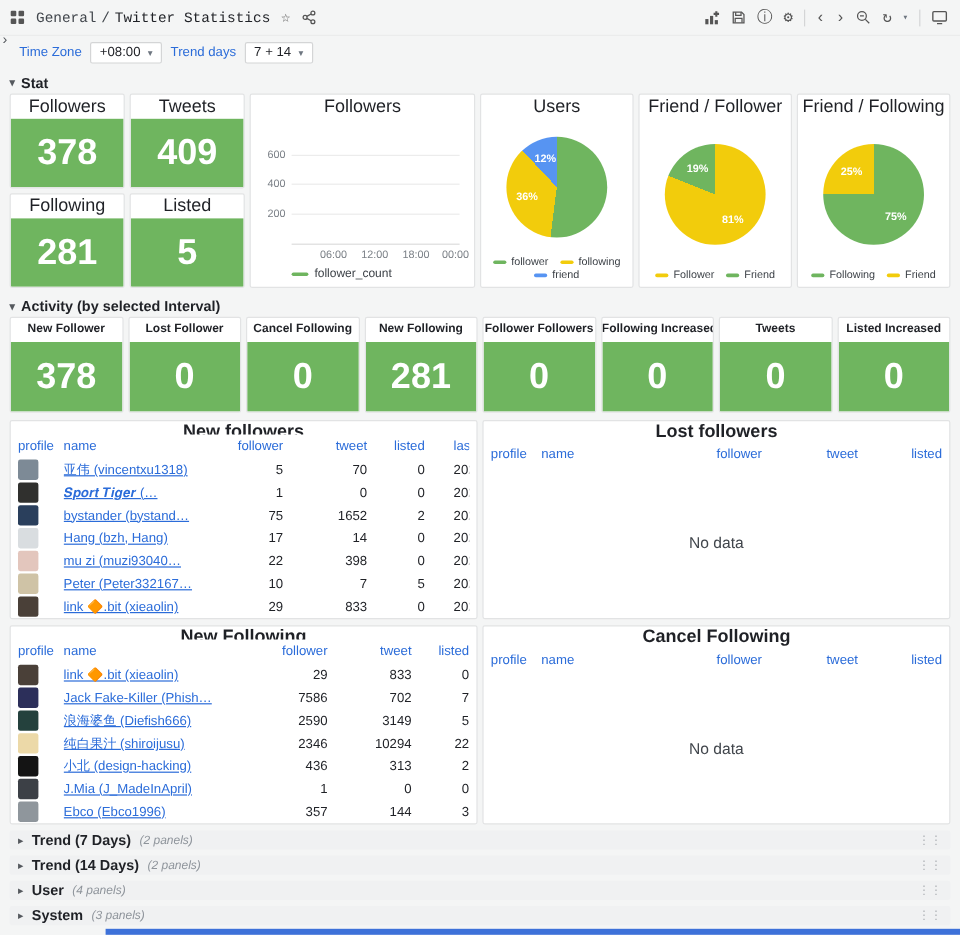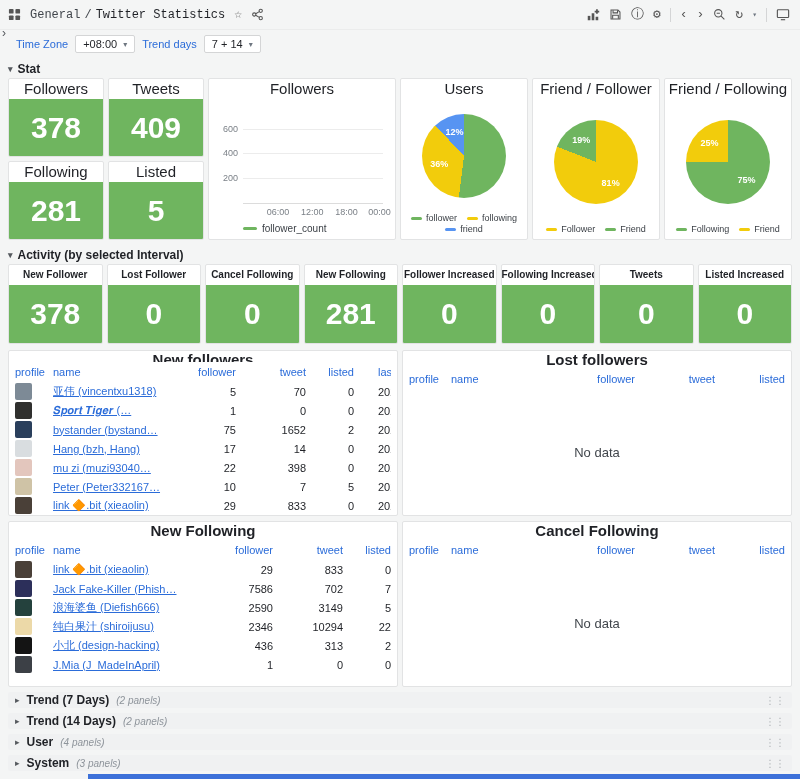--- a/index.html
+++ b/index.html
@@ -327,21 +327,21 @@
           <span>0</span>
         </div>
     </section>
     <section class="panel activity-tile">
       <h2 class="panel-title">New Following</h2>
       <div class="bigbox" style="background: rgb(111, 181, 95);">
           <span>281</span>
         </div>
     </section>
     <section class="panel activity-tile">
-      <h2 class="panel-title">Follower Increased</h2>
+      <h2 class="panel-title">Follower Followers</h2>
       <div class="bigbox" style="background: rgb(111, 181, 95);">
           <span>0</span>
         </div>
     </section>
     <section class="panel activity-tile">
       <h2 class="panel-title">Following Increased</h2>
       <div class="bigbox" style="background: rgb(111, 181, 95);">
           <span>0</span>
         </div>
     </section>
@@ -488,20 +488,27 @@
         <span class="c-t numcell">313</span>
         <span class="c-l numcell">2</span>
       </div>
       <div class="trow">
         <span class="c-prof"><span class="avatar" style="background: rgb(60, 64, 70);"></span></span>
         <span class="c-name"><a class="namelink">J.Mia (J_MadeInApril)</a></span>
         <span class="c-f numcell">1</span>
         <span class="c-t numcell">0</span>
         <span class="c-l numcell">0</span>
       </div>
+      <div class="trow">
+        <span class="c-prof"><span class="avatar" style="background: rgb(143, 150, 156);"></span></span>
+        <span class="c-name"><a class="namelink">Ebco (Ebco1996)</a></span>
+        <span class="c-f numcell">357</span>
+        <span class="c-t numcell">144</span>
+        <span class="c-l numcell">3</span>
+      </div>
     </section>
 
     <section class="panel table-panel">
       <h2 class="panel-title tbl">Cancel Following</h2>
       <div class="thead">
         <span class="c-prof r">profile</span>
         <span class="c-name">name</span>
         <span class="c-f r">follower</span>
         <span class="c-t r">tweet</span>
         <span class="c-l r">listed</span>

